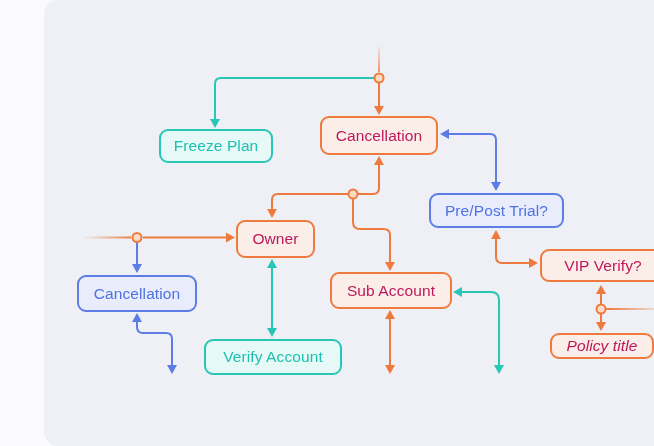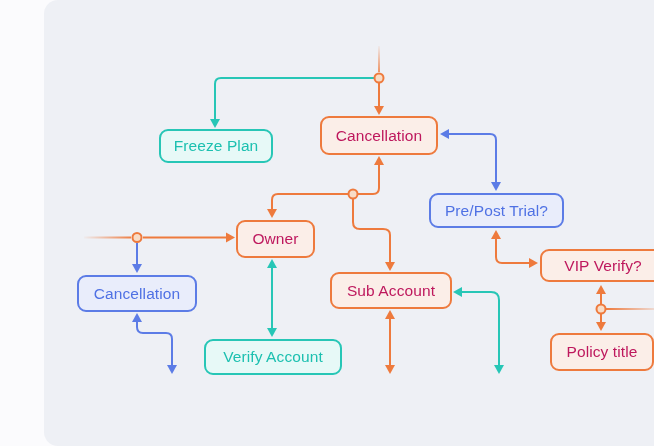--- a/index.html
+++ b/index.html
@@ -30,21 +30,21 @@
   .node.blue   { border-color: #5C7CE6; background: #E9EDFB; color: #4F71E4; }
 
   .n-freeze   { left: 115px; top: 129px; width: 114px; height: 34px; }
   .n-cancel   { left: 276px; top: 116px; width: 118px; height: 39px; }
   .n-prepost  { left: 385px; top: 193px; width: 135px; height: 35px; justify-content: center; }
   .n-owner    { left: 192px; top: 220px; width:  79px; height: 38px; }
   .n-vip      { left: 496px; top: 249px; width: 126px; height: 33px; }
   .n-auth     { left:  33px; top: 275px; width: 120px; height: 37px; }
   .n-sub      { left: 286px; top: 272px; width: 122px; height: 37px; text-align: center; }
   .n-verify   { left: 160px; top: 339px; width: 138px; height: 36px; }
-  .n-policy   { left: 506px; top: 333px; width: 104px; height: 38px; }
+  .n-policy   { left: 506px; top: 333px; width: 104px; height: 26px; font-style: italic; }
 
   .edge { fill: none; stroke-width: 2; }
   .e-orange { stroke: #EE7A3D; }
   .e-teal   { stroke: #27C6B6; }
   .e-blue   { stroke: #5C7CE6; }
   .head-orange { fill: #EE7A3D; }
   .head-teal   { fill: #27C6B6; }
   .head-blue   { fill: #5C7CE6; }
   .dot { fill: #F8DCC6; stroke: #EE7A3D; stroke-width: 2; }
 </style>

